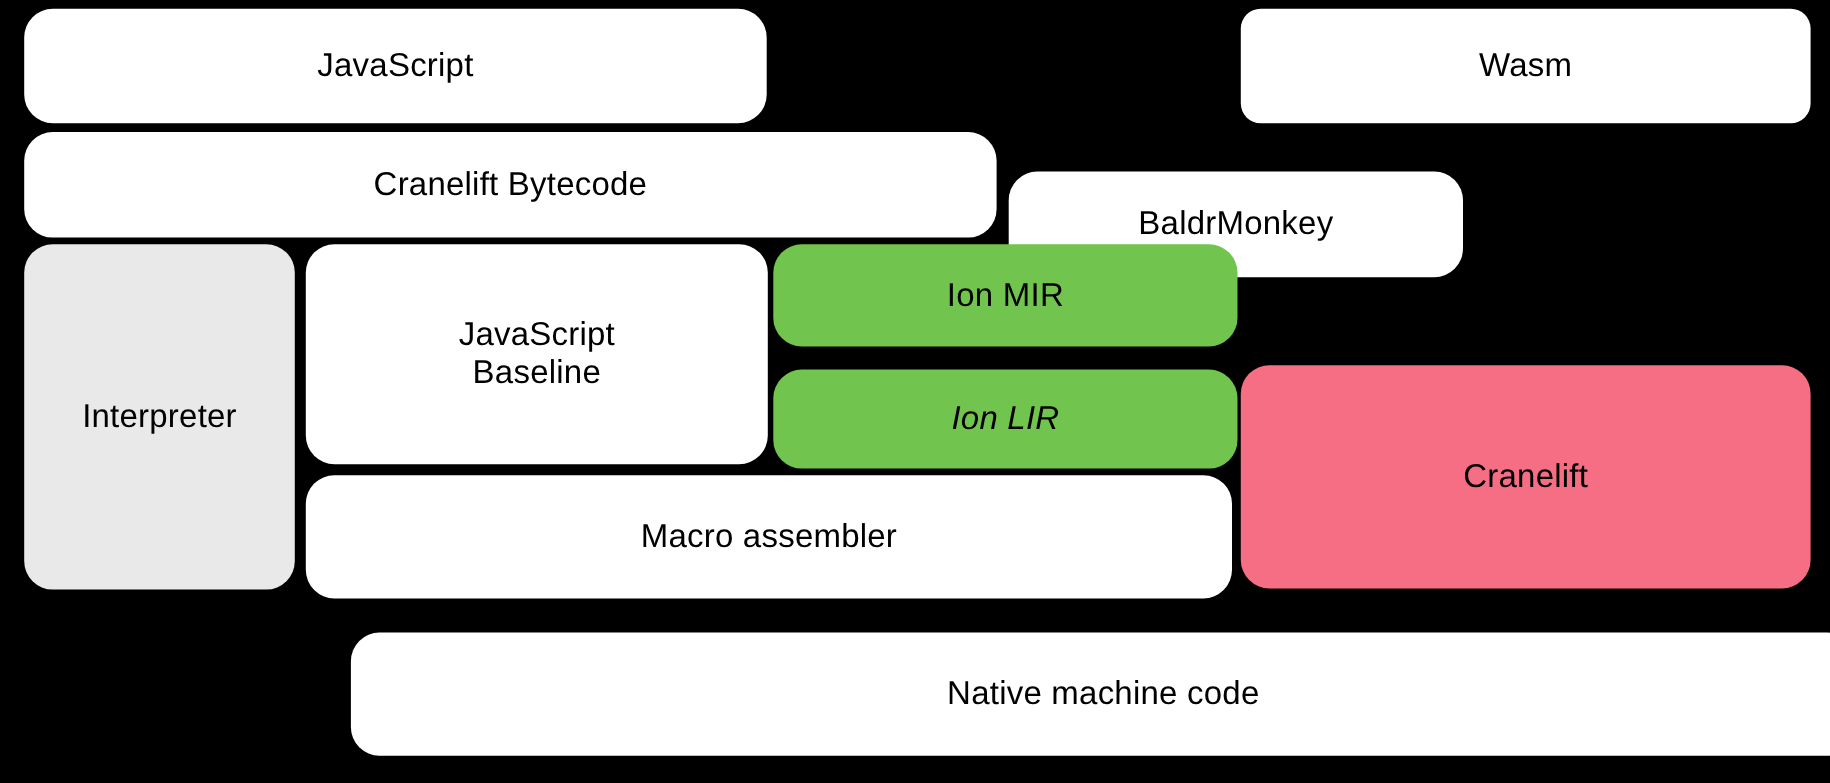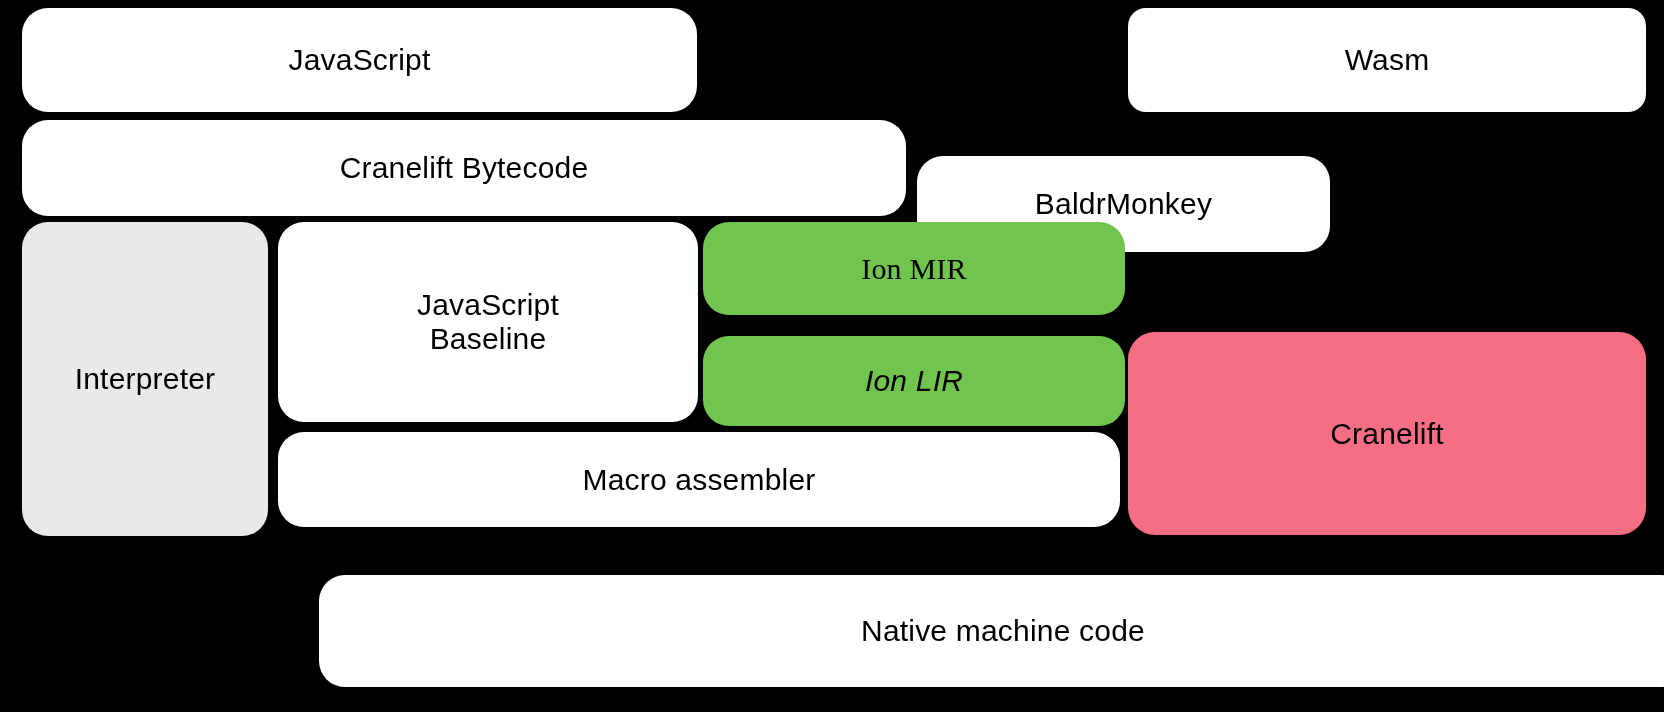--- a/index.html
+++ b/index.html
@@ -30,38 +30,38 @@
     font-size: 30px;
     line-height: 1.12;
     font-weight: 400;
     letter-spacing: 0.2px;
     padding: 2px 0;
     white-space: pre-line;
   }
   .fill-white { background: #ffffff; }
   .fill-gray  { background: #e9e9e9; text-align: center; }
   .fill-green { background: #71c44d; }
-  .fill-pink  { background: #f56e84; border-radius: 27px; }
+  .fill-pink  { background: #f56e84; }
 
   
   .n-javascript   { left: 22px;   top: 8px;   width: 675px;  height: 104px; }
   .n-asmjs        { left: 703px;  top: 8px;   width: 418px;  height: 104px; }
   .n-wasm         { left: 1128px; top: 8px;   width: 518px;  height: 104px; border-radius: 18px; }
 
   
   .n-jsbytecode   { left: 22px;   top: 120px; width: 884px;  height: 96px;  }
   .n-baldrmonkey  { left: 917px;  top: 120px; width: 413px;  height: 96px; margin-top: 36px;  }
 
   
   .n-interpreter  { left: 22px;   top: 222px; width: 246px;  height: 314px; }
   .n-jsbaseline   { left: 278px;  top: 222px; width: 420px;  height: 200px; }
-  .n-ionmir       { left: 703px;  top: 222px; width: 422px;  height: 93px; font-family: Liberation Serif, serif; }
+  .n-ionmir       { left: 703px;  top: 222px; width: 422px;  height: 93px; }
   .n-ionlir       { left: 703px;  top: 336px; width: 422px;  height: 90px; font-style: italic;  }
   .n-cranelift    { left: 1128px; top: 332px; width: 518px;  height: 203px; }
-  .n-macroasm     { left: 278px;  top: 432px; width: 842px;  height: 95px; }
+  .n-macroasm     { left: 278px;  top: 432px; width: 842px;  height: 112px; }
 
   
   .n-nativecode   { left: 278px;  top: 575px; width: 1368px; height: 112px; margin-left: 41px; }
 </style>
 </head>
 <body>
 
 <div id="diagram">
 
   <div class="node fill-white n-javascript">JavaScript</div>

